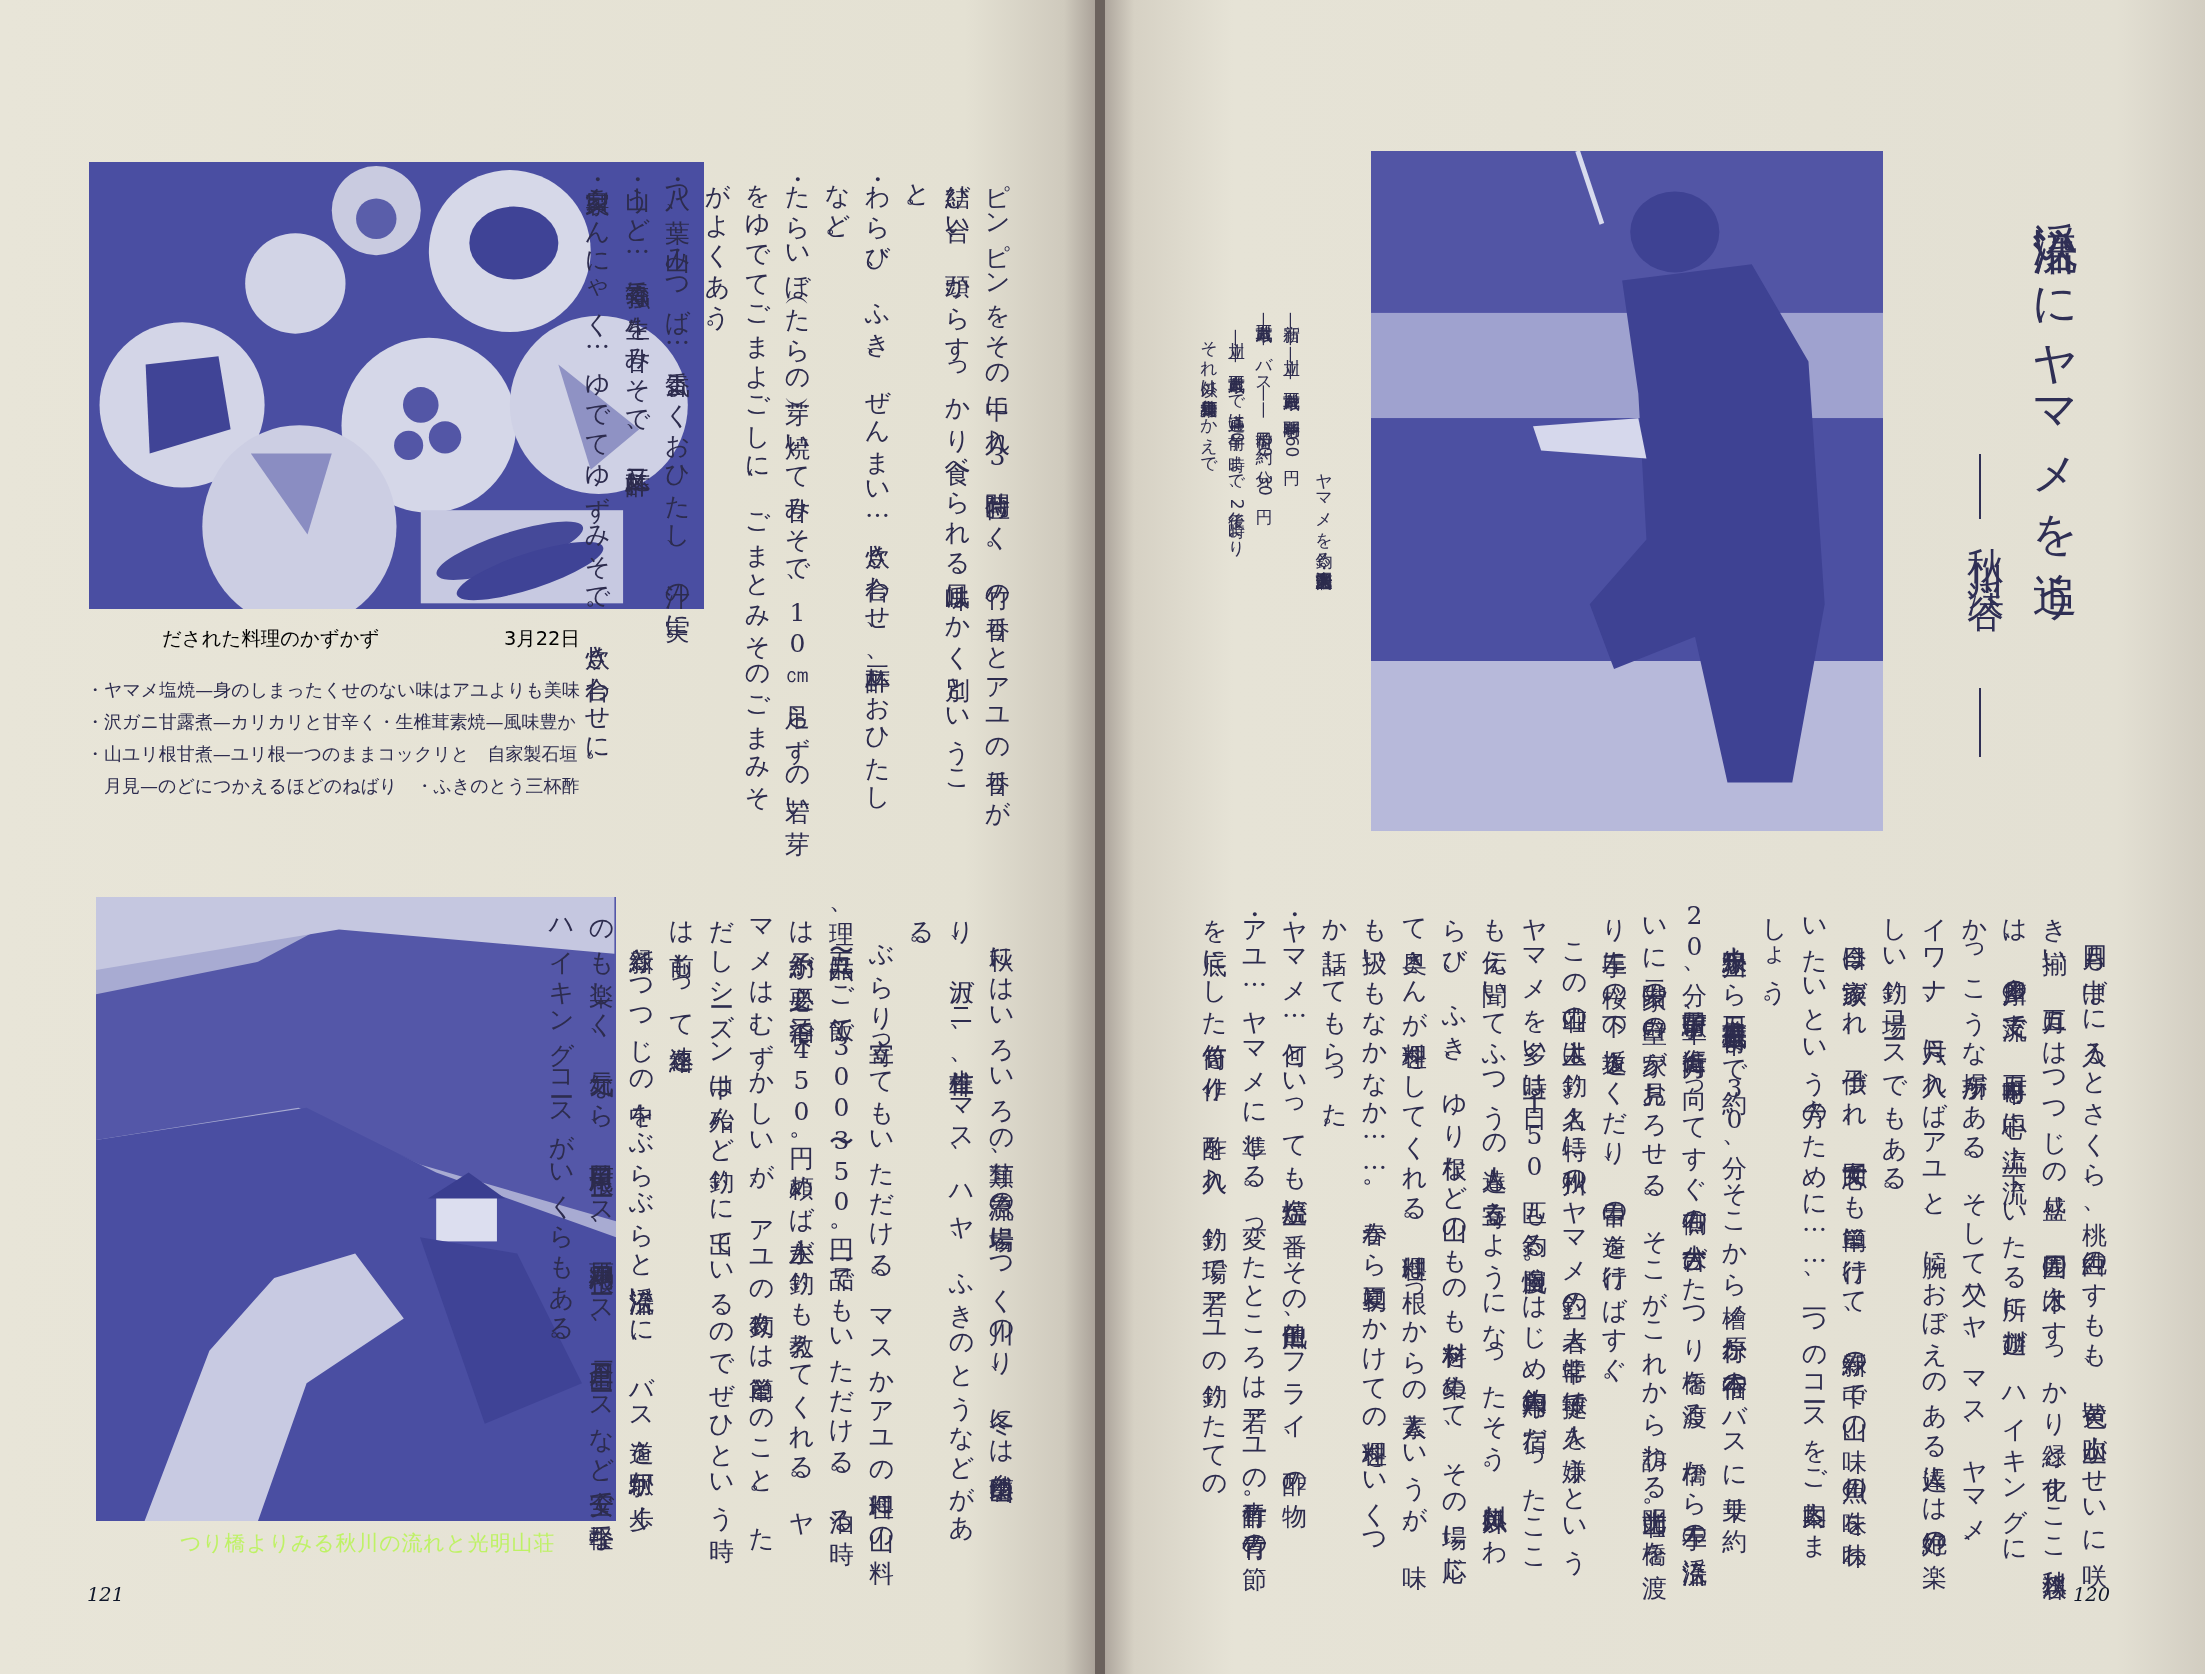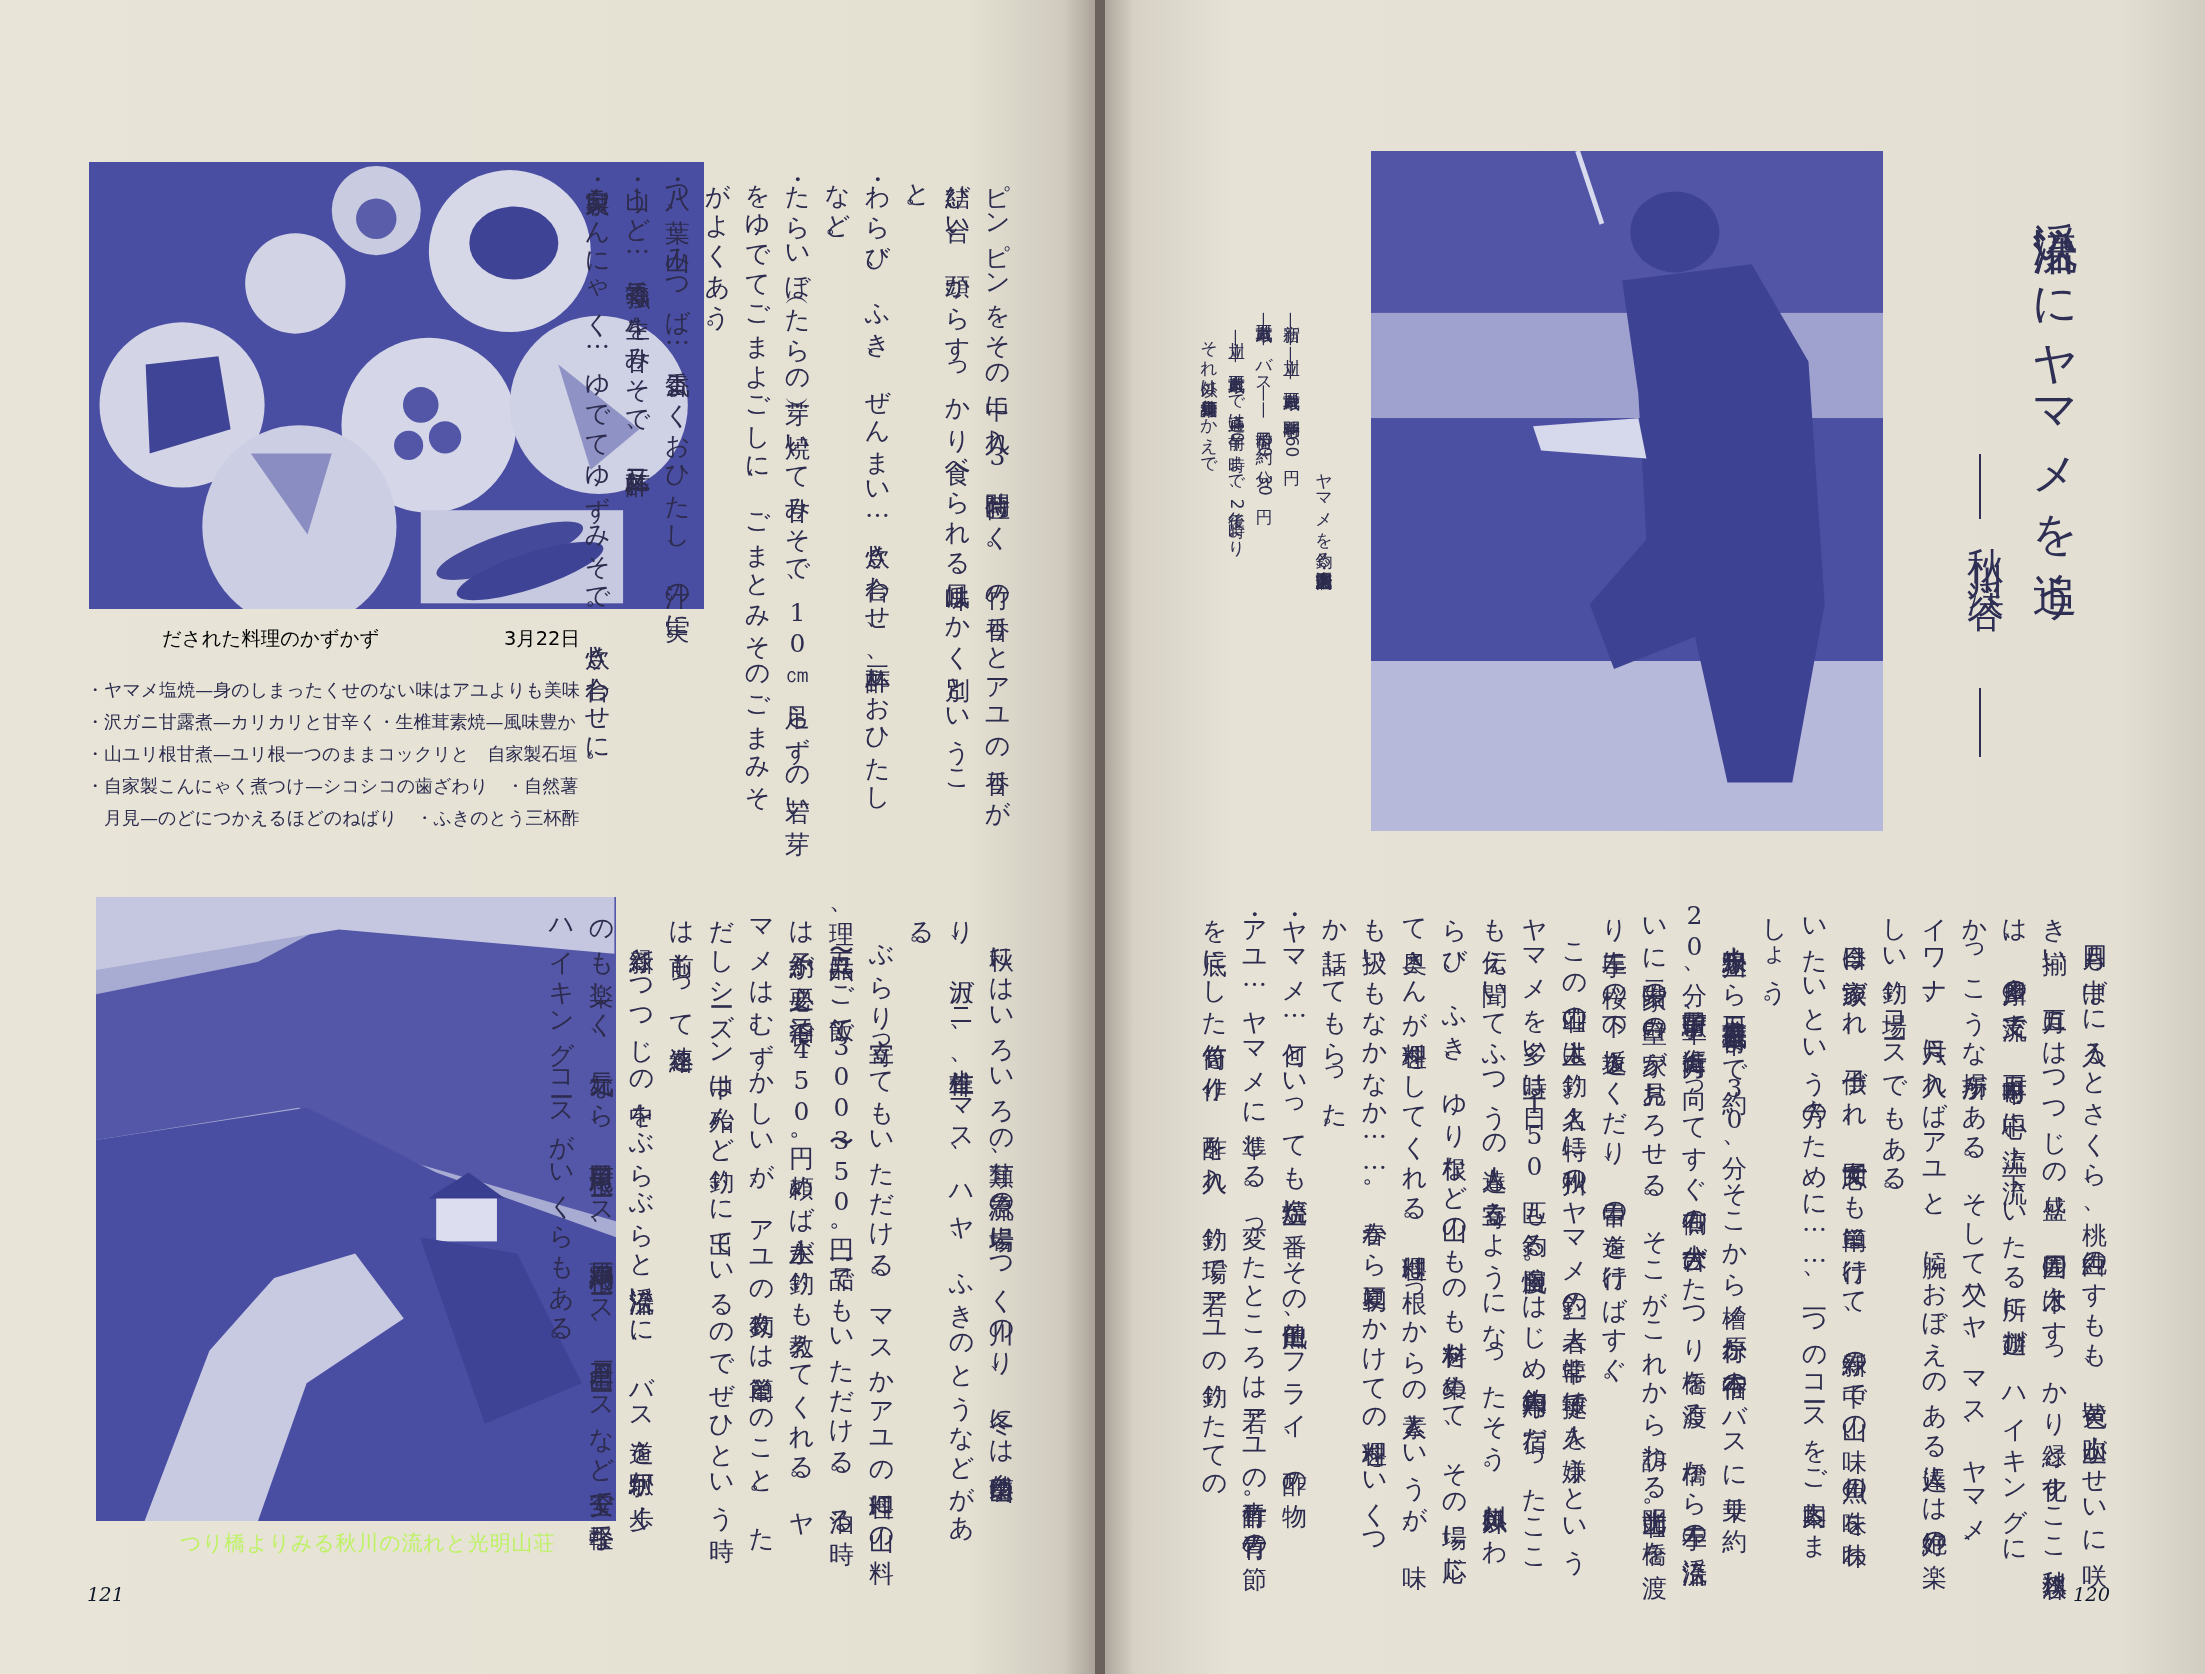--- a/index.html
+++ b/index.html
@@ -63,21 +63,20 @@
 <div class="caption-h" style="left:162px;top:625px;">
   <span>だされた料理のかずかず</span>
 </div>
 <div class="caption-h" style="left:504px;top:625px;">
   <span>3月22日</span>
 </div>
 <div class="caption-list" style="left:86px;top:654px;margin-top:20px;">
   <div>・ヤマメ塩焼—身のしまったくせのない味はアユよりも美味</div>
   <div>・沢ガニ甘露煮—カリカリと甘辛く・生椎茸素焼—風味豊か</div>
   <div>・山ユリ根甘煮—ユリ根一つのままコックリと　自家製石垣</div>
-  <div>・自家製こんにゃく煮つけ—シコシコの歯ざわり　・自然薯</div>
   <div>　月見—のどにつかえるほどのねばり　・ふきのとう三杯酢</div>
 </div>
 
 <div class="vtext" style="left:713px;top:166px;height:648px;width:304px;">
   <p>ピンピンをその中に入れ3時間位おく。竹の香りとアユの香りが結び合い、頭からすっかり食べられる風味はかく別ということ。</p>
   <p>・わらび、ふき、ぜんまい…炊き合わせ、三杯酢、おひたしなど。</p>
   <p>・たらいぼ（たらの芽）…焼いて甘みそで、10㎝足らずの若い芽をゆでてごまよごしに、ごまとみそのごまみそがよくあう。</p>
   <p>・八つ葉、山みつば…香気よくおひたし、汁の実に。</p>
   <p>・山うど…香気強く生を甘みそで、又三杯酢に。</p>
   <p>・自家製こんにゃく…ゆでてゆずみそで。炊き合わせに。</p>

